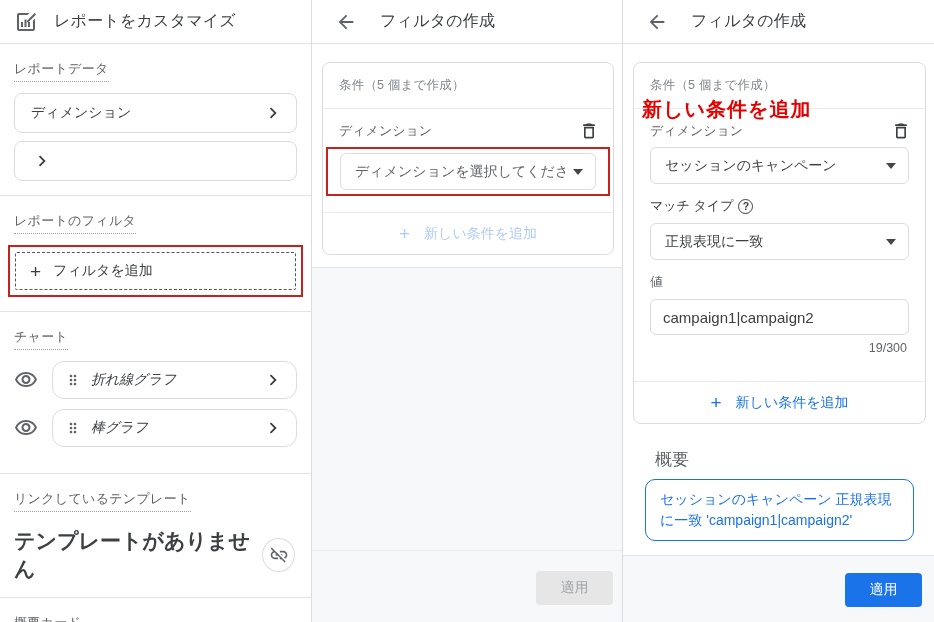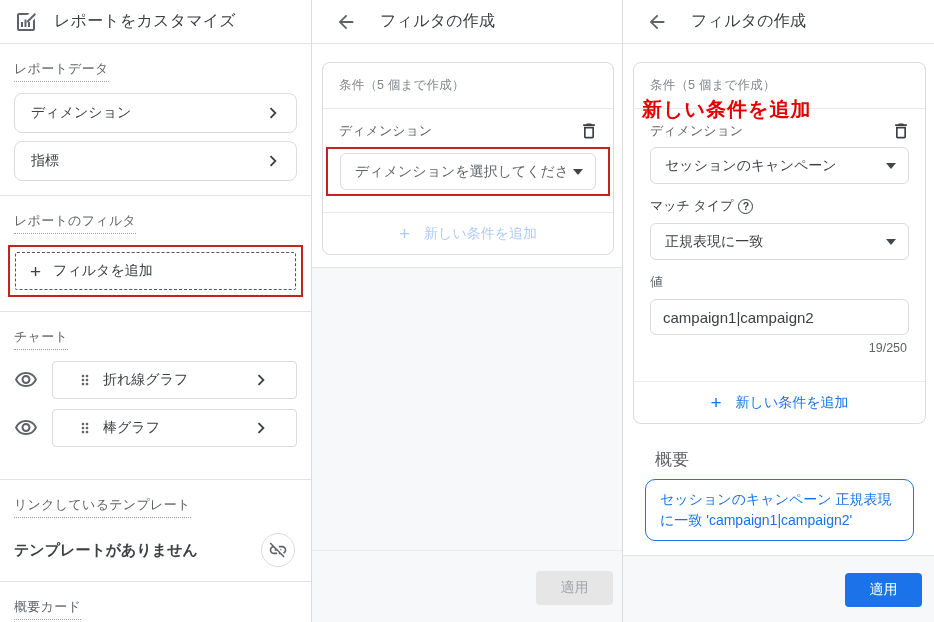--- a/index.html
+++ b/index.html
@@ -36,28 +36,28 @@
 
   .red-wrap { border: 2px solid #c5221f; margin: 0 -6px; padding: 5px; }
   .dashed-btn { width: 100%; height: 38px; border: 1px dashed #555;
                 background: #fff; border-radius: 2px; display: flex;
                 align-items: center; padding: 0 14px; font-size: 14px;
                 color: #3c4043; cursor: pointer; font-family: inherit; }
   .dashed-btn.light { border: 1px dashed #9aa0a6; border-radius: 6px; height: 40px; }
   .plus { font-size: 19px; font-weight: 400; margin-right: 12px; color: #3c4043; line-height: 1; }
 
   .chart-row { display: flex; align-items: center; margin-bottom: 10px; }
-  .chart-row:last-child { margin-bottom: 18px; }
+  .chart-row:last-child { margin-bottom: 12px; }
   .eye-btn { width: 26px; height: 26px; border: none; background: transparent;
              padding: 0; margin-right: 12px; cursor: pointer; }
-  .chart-box { flex: 1; height: 38px; border: 1px solid #dadce0; border-radius: 4px;
-               display: flex; align-items: center; padding: 0 24px; cursor: pointer; }
+  .chart-box { flex: 1; height: 38px; border: 1px solid #dadce0; border-radius: 12px;
+               display: flex; align-items: center; padding: 0 12px; cursor: pointer; font-style: italic; }
   .chart-box .lbl { font-size: 14px; flex: 1; margin-left: 10px; }
   .tpl-row { display: flex; align-items: center; justify-content: space-between; margin-top: 4px; }
-  .tpl-txt { font-size: 15px; font-weight: bold; color: #3c4043; font-family: Liberation Mono, monospace; }
+  .tpl-txt { font-size: 21px; font-weight: bold; color: #3c4043; font-family: Liberation Mono, monospace; }
   .circle-btn { width: 34px; height: 34px; border-radius: 50%; border: 1px solid #dadce0;
                 background: #fff; display: flex; align-items: center; justify-content: center;
                 cursor: pointer; margin-right: 2px; }
 
   
   .content { padding: 18px 8px 12px 10px; border-bottom: 1px solid #e3e6e8; }
   .card { border: 1px solid #dadce0; border-radius: 8px; background: #fff; position: relative; }
   .card-head { padding: 14px 16px; font-size: 12.5px; color: #80868b;
                border-bottom: 1px solid #e8eaed; letter-spacing: .2px; }
   .card-body { padding: 10px 16px 16px; }
@@ -133,21 +133,20 @@
       <span class="sec-label">レポートデータ</span>
       <div class="row-box">
         <span class="lbl">ディメンション</span>
         <span>
           <svg width="22" height="22" viewBox="0 0 24 24" fill="#3c4043">
               <path d="M10 6L8.59 7.41 13.17 12l-4.58 4.59L10 18l6-6z"></path>
             </svg>
         </span>
       </div>
       <div class="row-box">
-        <span class="lbl">指標</span>
         <span>
           <svg width="22" height="22" viewBox="0 0 24 24" fill="#3c4043">
               <path d="M10 6L8.59 7.41 13.17 12l-4.58 4.59L10 18l6-6z"></path>
             </svg>
         </span>
       </div>
     </div>
 
     <div class="sec">
       <span class="sec-label">レポートのフィルタ</span>
@@ -302,21 +301,21 @@
               <span class="help">?</span>
             </span>
             <div class="select">
               <span class="sel-txt">正規表現に一致</span>
               <span class="caret"></span>
             </div>
           </div>
           <div class="fld">
             <span class="fld-label">値</span>
             <input class="text-input" type="text" value="campaign1|campaign2" style="">
-            <div class="counter">19/250</div>
+            <div class="counter">19/300</div>
           </div>
         </div>
         <button class="add-cond active">
           <span class="plus">+</span>
           <span>新しい条件を追加</span>
         </button>
       </div>
 
       <div class="summary">
         <span class="summary-label">概要</span>

